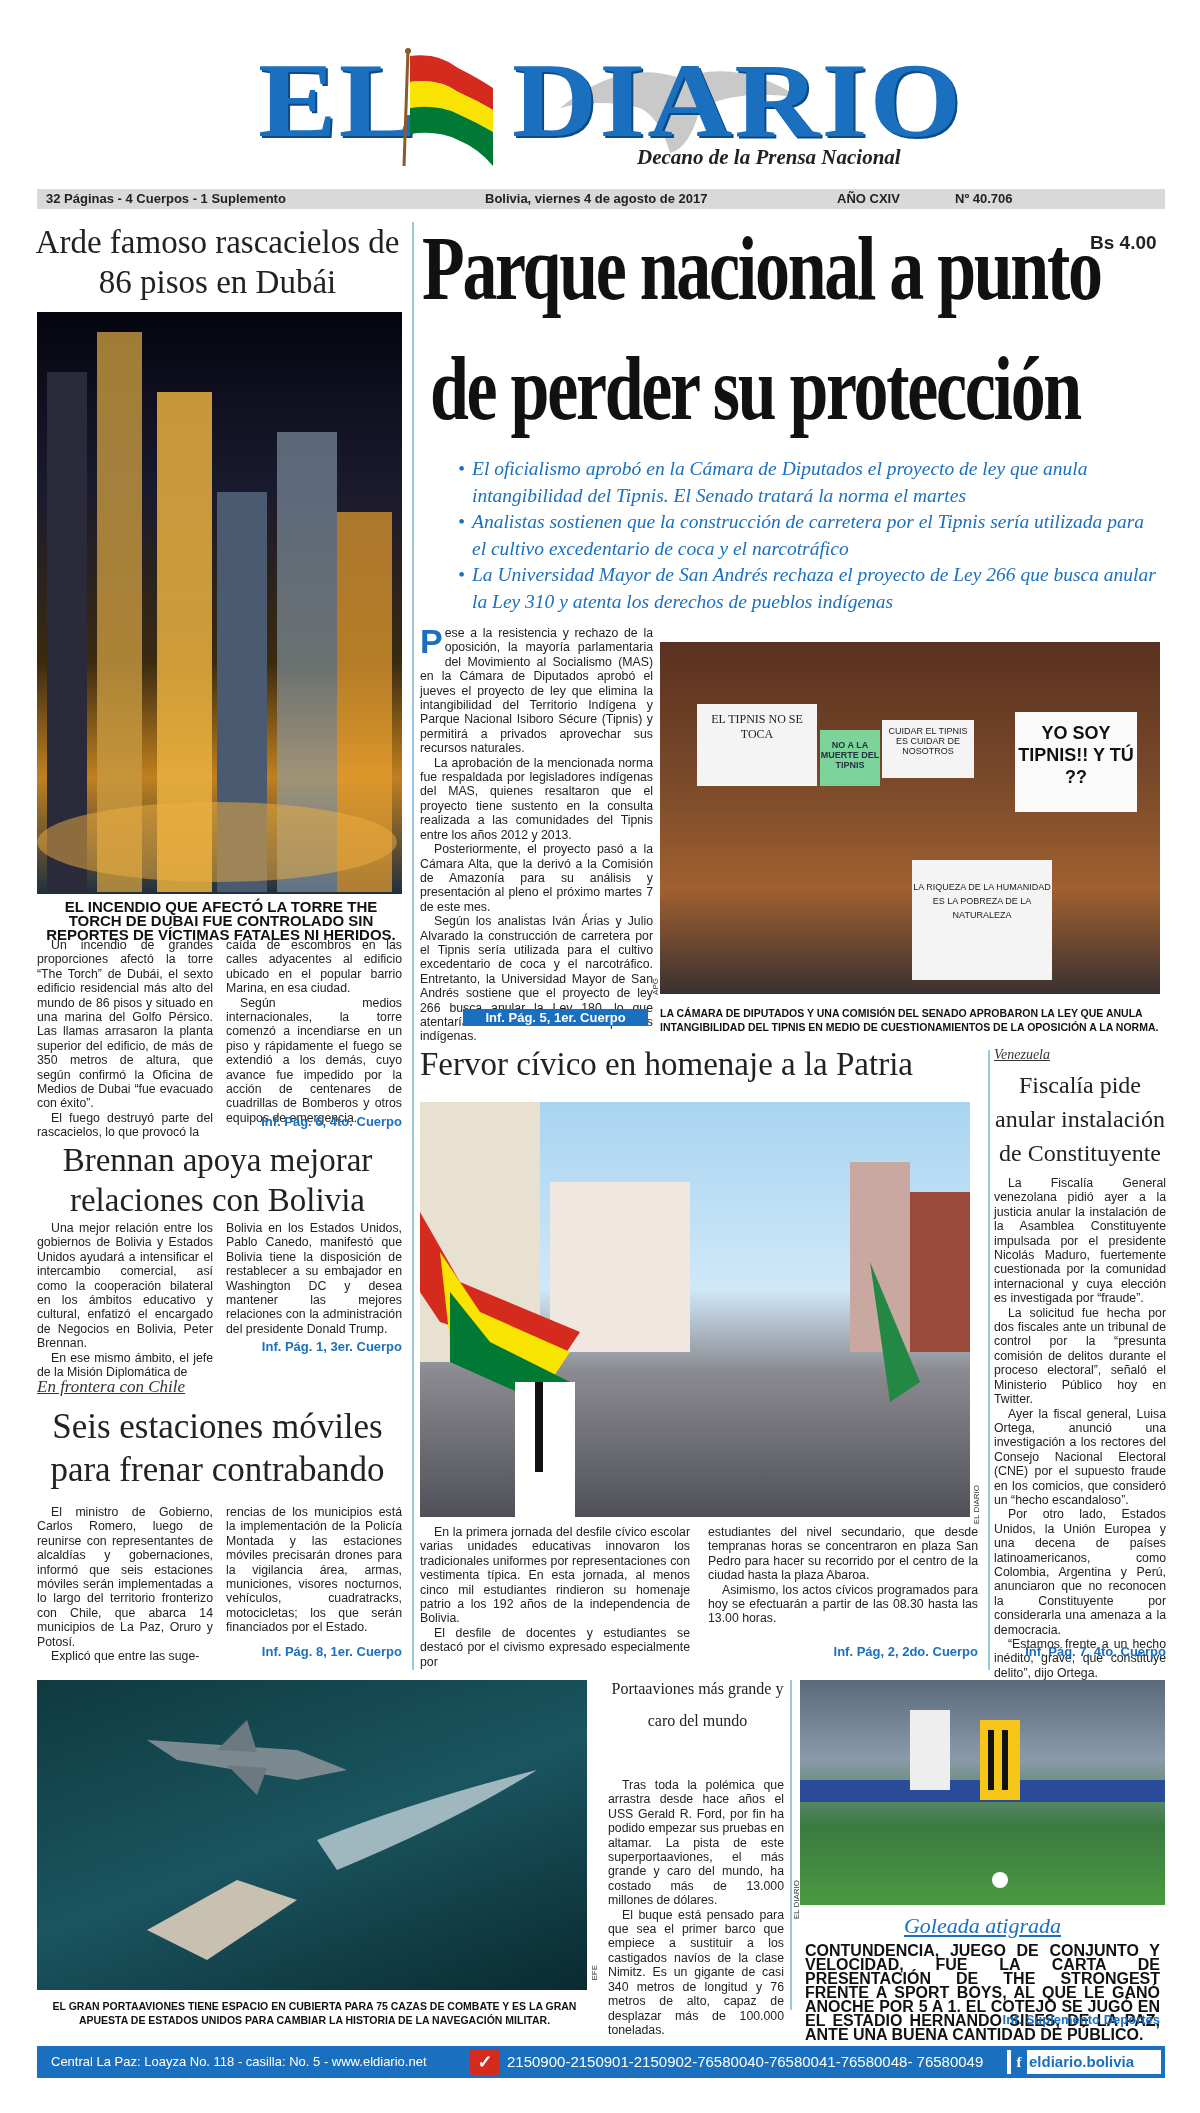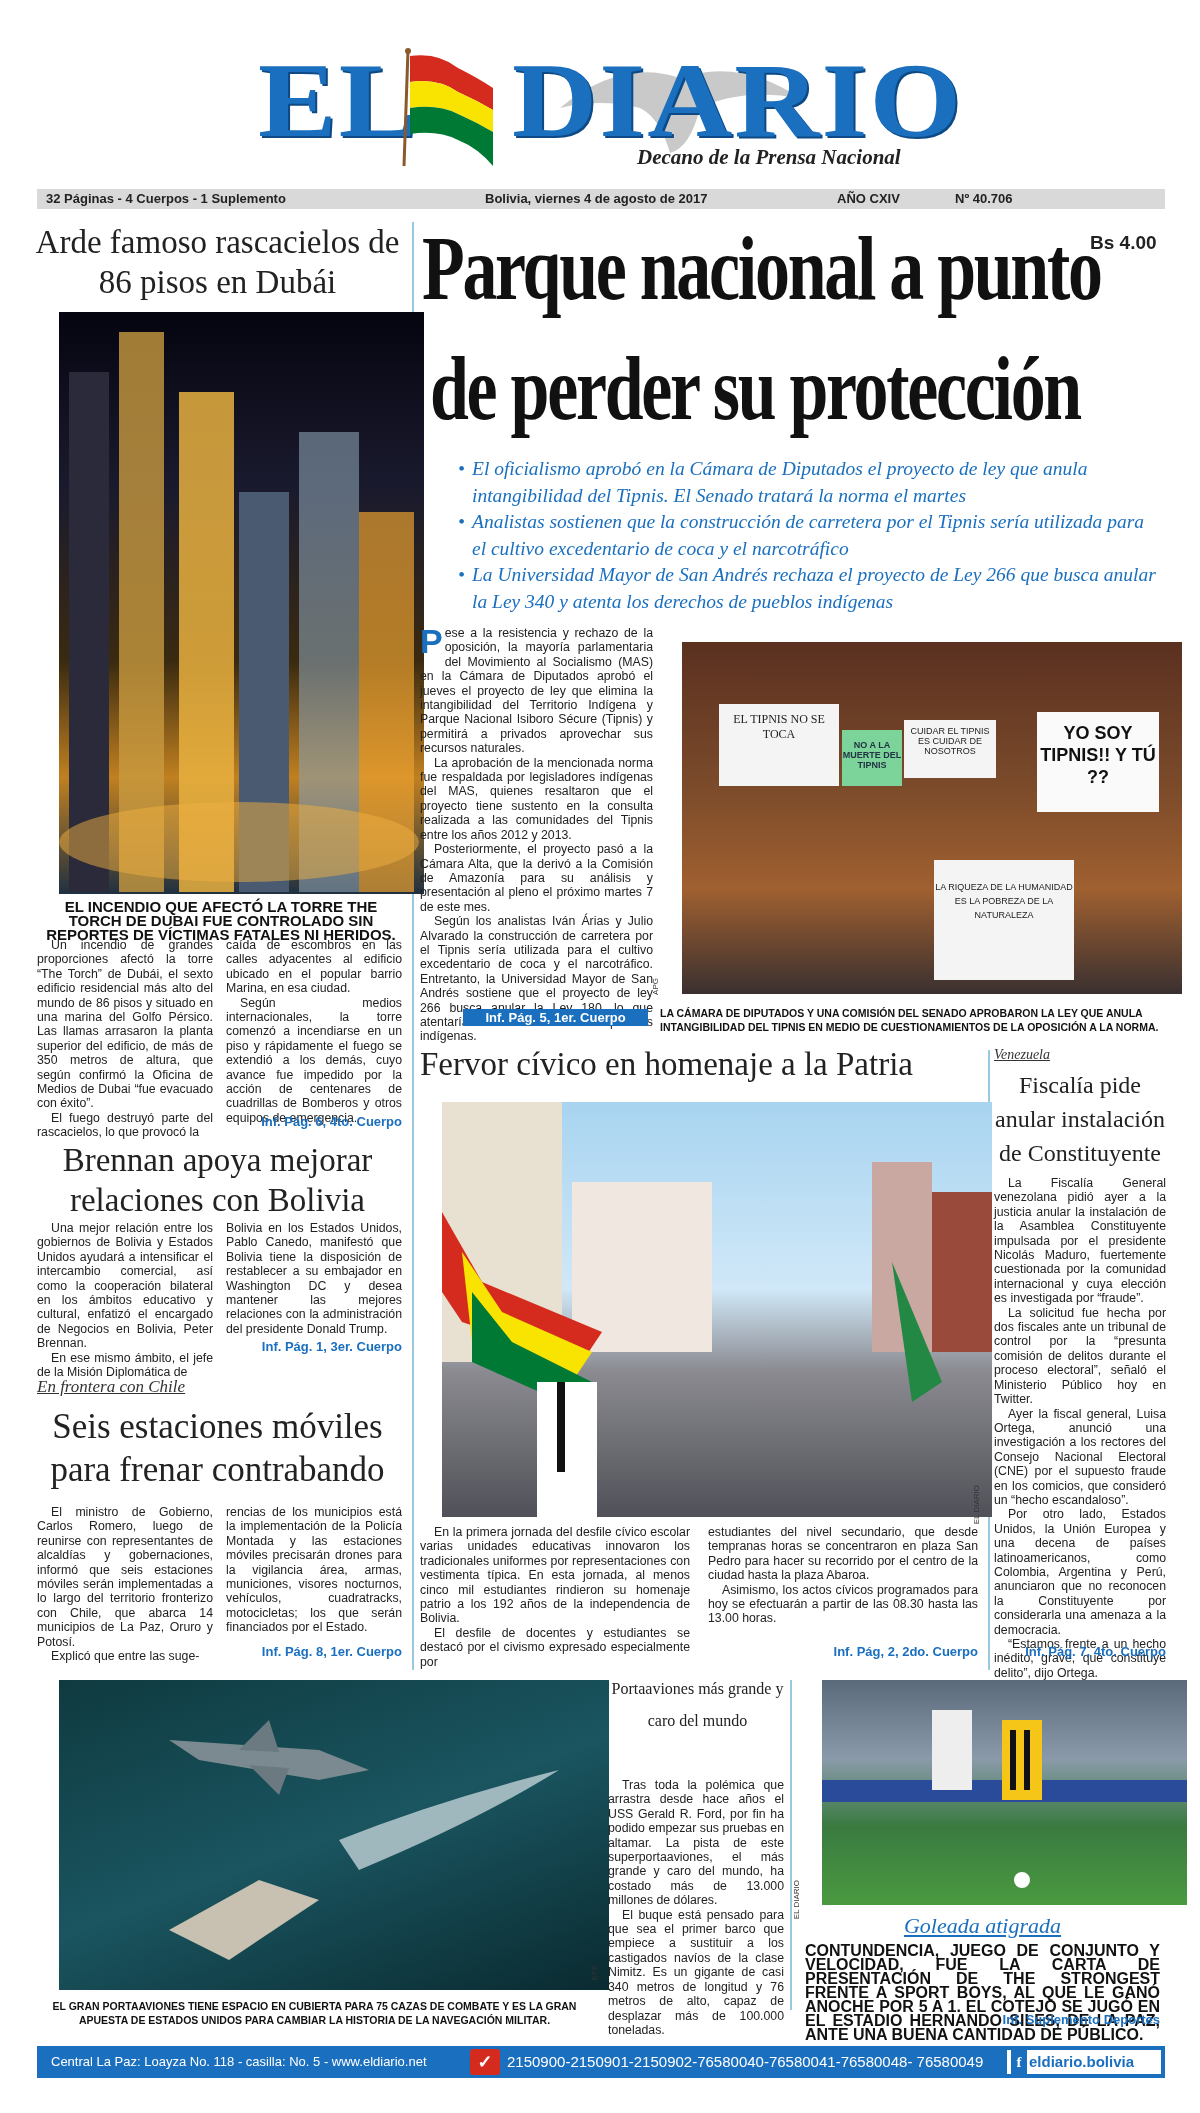--- a/index.html
+++ b/index.html
@@ -36,21 +36,21 @@
   .body p { text-indent: 14px; }
   .body p:first-child { text-indent: 14px; }
 
   .ref { font-size: 13px; font-weight: bold; color: #1a6fbe; text-align: right; }
   .ref-box { background: #1a6fbe; color: #fff; font-size: 13px; font-weight: bold; text-align: center; padding: 1px 0; }
 
   .caption { font-size: 15px; font-weight: bold; line-height: 14px; color: #111; text-transform: uppercase; }
 
   .kicker { font-family: "Liberation Serif", serif; font-style: italic; text-decoration: underline; color: #333; }
 
-  .photo { overflow: hidden; position: absolute; margin-left: 22px; }
+  .photo { overflow: hidden; position: absolute; }
   .credit { position: absolute; font-size: 8px; color: #333; writing-mode: vertical-rl; transform: rotate(180deg); }
 
   .dropcap { float: left; font-size: 34px; font-weight: bold; color: #1a6fbe; line-height: 28px; margin-right: 2px; margin-top: 1px; }
 
   
   .footer { left: 37px; top: 2046px; width: 1128px; height: 32px; background: #1a6fbe; color: #fff; font-size: 13px; }
   .footer .addr { position: absolute; left: 14px; top: 8px; font-size: 13px; }
   .footer .phone-ic { position: absolute; left: 433px; top: 3px; width: 30px; height: 26px; background: #d52b1e; border-radius: 3px; color:#fff; font-size: 18px; text-align:center; line-height: 26px; font-weight: bold; }
   .footer .phones { position: absolute; left: 470px; top: 7px; font-size: 15px; }
   .footer .fb { position: absolute; left: 970px; top: 4px; width: 154px; height: 24px; background: #fff; color: #1a6fbe; font-weight: bold; font-size: 15px; line-height: 24px; padding-left: 4px; }
@@ -129,21 +129,21 @@
 <div class="abs body" style="left:226px;top:1505px;width:176px">
   <p style="text-indent:0">rencias de los municipios está la implementación de la Policía Montada y las estaciones móviles precisarán drones para la vigilancia área, armas, municiones, visores nocturnos, vehículos, cuadratracks, motocicletas; los que serán financiados por el Estado.</p>
 </div>
 <div class="abs ref" style="left:226px;top:1644px;width:176px">Inf. Pág. 8, 1er. Cuerpo</div>
 
 <div class="abs h-main" style="left:422px;top:218px">Parque nacional a punto</div>
 <div class="abs h-main" style="left:430px;top:338px">de perder su protección</div>
 <ul class="abs bullets" style="left:458px;top:456px;width:700px">
   <li>El oficialismo aprobó en la Cámara de Diputados el proyecto de ley que anula intangibilidad del Tipnis. El Senado tratará la norma el martes</li>
   <li>Analistas sostienen que la construcción de carretera por el Tipnis sería utilizada para el cultivo excedentario de coca y el narcotráfico</li>
-  <li>La Universidad Mayor de San Andrés rechaza el proyecto de Ley 266 que busca anular la Ley 340 y atenta los derechos de pueblos indígenas</li>
+  <li>La Universidad Mayor de San Andrés rechaza el proyecto de Ley 266 que busca anular la Ley 310 y atenta los derechos de pueblos indígenas</li>
 </ul>
 <div class="abs body" style="left:420px;top:626px;width:233px">
   <p style="text-indent:0"><span class="dropcap">P</span><span>ese a la resistencia y rechazo de la oposición, la mayoría parlamentaria del Movimiento al Socialismo (MAS) en la Cámara de Diputados aprobó el jueves el proyecto de ley que elimina la intangibilidad del Territorio Indígena y Parque Nacional Isiboro Sécure (Tipnis) y permitirá a privados aprovechar sus recursos naturales.</span></p>
   <p>La aprobación de la mencionada norma fue respaldada por legisladores indígenas del MAS, quienes resaltaron que el proyecto tiene sustento en la consulta realizada a las comunidades del Tipnis entre los años 2012 y 2013.</p>
   <p>Posteriormente, el proyecto pasó a la Cámara Alta, que la derivó a la Comisión de Amazonía para su análisis y presentación al pleno el próximo martes 7 de este mes.</p>
   <p>Según los analistas Iván Árias y Julio Alvarado la construcción de carretera por el Tipnis sería utilizada para el cultivo excedentario de coca y el narcotráfico. Entretanto, la Universidad Mayor de San Andrés sostiene que el proyecto de ley 266 busca anular la Ley 180, lo que atentaría los derechos de pueblos indígenas.</p>
 </div>
 <div class="abs ref-box" style="left:463px;top:1009px;width:185px">Inf. Pág. 5, 1er. Cuerpo</div>
 
 <div class="photo" style="left:660px;top:642px;width:500px;height:352px;background:linear-gradient(180deg,#5a3020 0%,#7a4a2a 40%,#a06030 70%,#3a3030 100%)">

